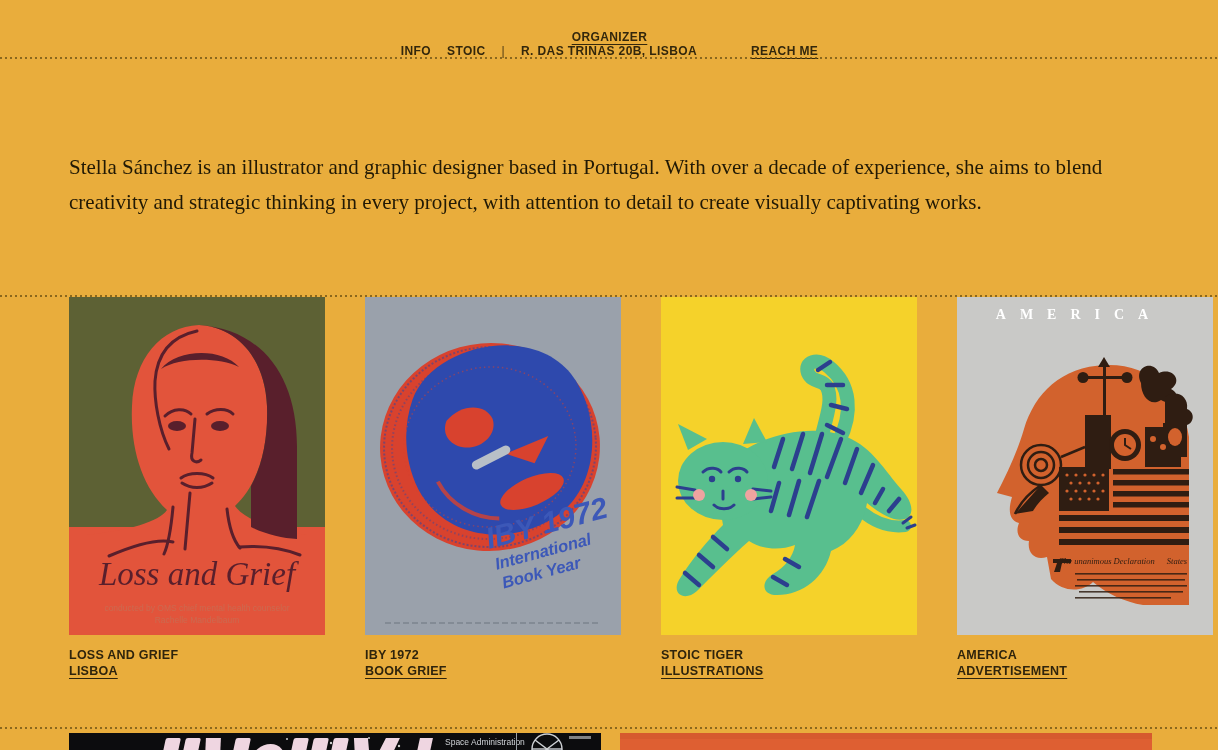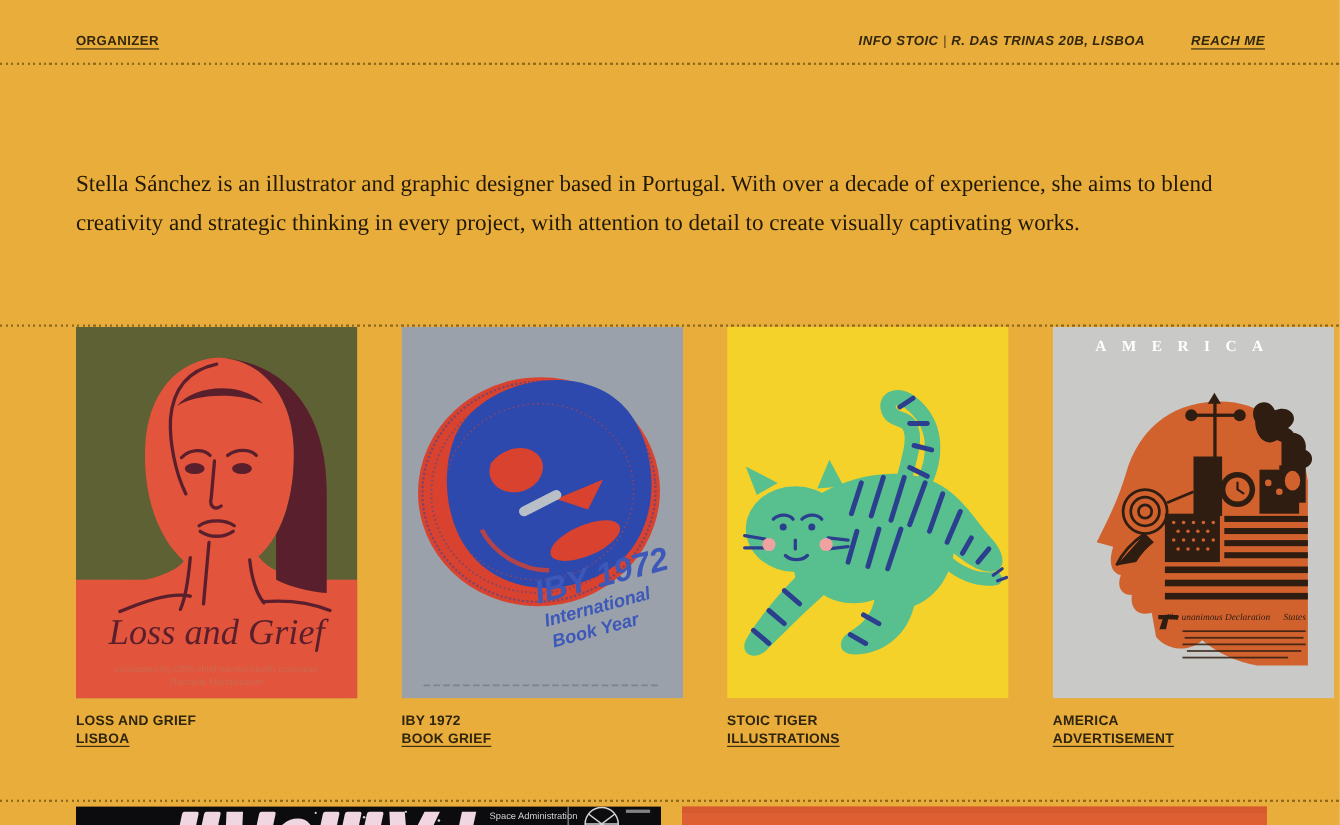--- a/index.html
+++ b/index.html
@@ -11,22 +11,22 @@
   .u { text-decoration:underline; text-underline-offset:3px; text-decoration-thickness:1px; }
 
   .rule { position:absolute; left:0; right:0; height:2px; opacity:.75;
           background:repeating-linear-gradient(90deg,#6b5013 0 2px, rgba(0,0,0,0) 2px 5px); }
   .rule-1 { top:57px; }
   .rule-2 { top:295px; }
   .rule-3 { top:727px; }
 
   header { position:absolute; top:30px; left:69px; right:68px;
            display:flex; justify-content:space-between; align-items:center;
-           font-size:12px; font-weight:700; letter-spacing:.4px; color:#33270c; }
-  .nav { display:flex; align-items:center; gap:4px;font-style:italic; }
+           font-size:12px; font-weight:700; letter-spacing:.4px; color:#33270c;flex-direction:column; }
+  .nav { display:flex; align-items:center; gap:16px; }
   .nav .divider { opacity:.85; font-weight:400; }
   .nav .reach { margin-left:38px; }
 
   .intro { position:absolute; top:150px; left:69px; width:1088px;
            font-family:"Liberation Serif", serif; font-size:21px; line-height:35px;
            color:#211905; }
 
   .grid { position:absolute; left:69px; top:297px; display:flex; gap:20px; }
   .card { width:276px; }
   .card .art { width:256px; height:338px; overflow:hidden; }

